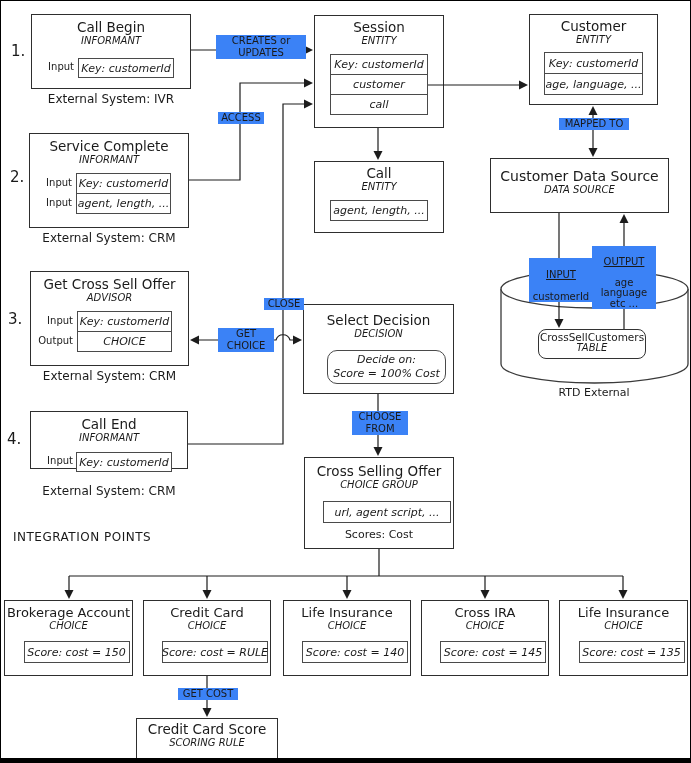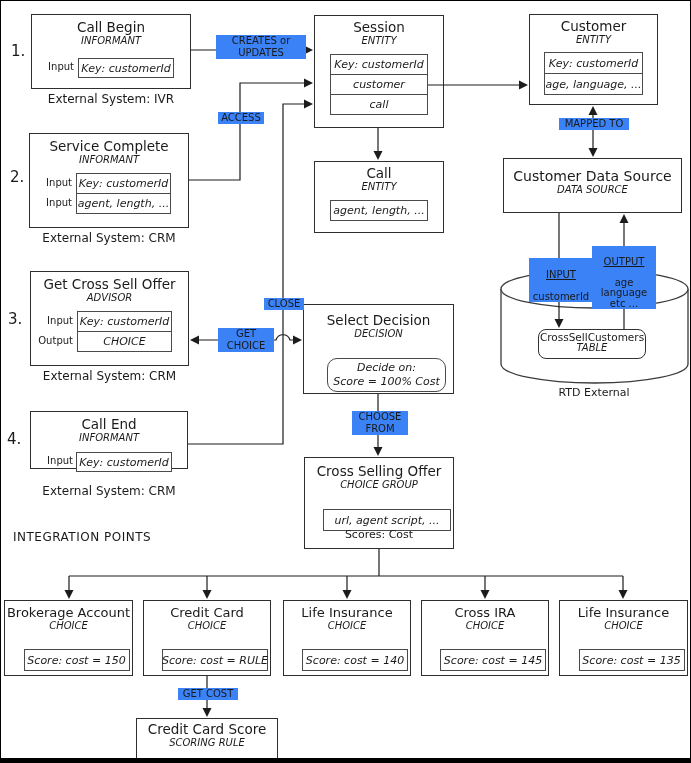--- a/index.html
+++ b/index.html
@@ -6,21 +6,21 @@
   .canvas{position:relative;width:691px;height:763px;background:#fff;border:1px solid #000;
           box-sizing:border-box;font-family:"DejaVu Sans",sans-serif;color:#1a1a1a;overflow:hidden;}
   .bottombar{position:absolute;left:0;bottom:0;width:100%;height:4px;background:#000;z-index:4;}
   .node{position:absolute;background:#fff;border:1.5px solid #2e2e2e;box-sizing:border-box;
         text-align:center;z-index:1;}
   .title{font-size:13.5px;margin-top:4px;white-space:nowrap;}
   .sub{font-size:10px;font-style:italic;}
   .cell{border:1px solid #4a4a4a;background:#fff;box-sizing:border-box;font-size:11px;font-style:italic;
         display:flex;align-items:center;justify-content:center;white-space:nowrap;}
   .abscell{position:absolute;}
-  .centered{position:absolute;left:16px;right:0;margin:8px auto;}
+  .centered{position:absolute;left:16px;right:0;margin:0 auto;}
   .iolabel{position:absolute;font-size:10px;text-align:right;}
   .stack{position:absolute;left:0;right:0;margin:0 auto;}
   .stack .cell{position:relative;width:100%;}
   .stack .cell + .cell{margin-top:-1px;}
   .rounded{border-radius:10px;flex-direction:column;line-height:14px;}
   .scorestext{position:absolute;top:70px;left:0;width:100%;font-size:11px;}
   .lbl{position:absolute;font-size:10px;line-height:12px;text-align:center;background:#3b82f6;
        white-space:pre-line;z-index:3;padding:0 1px;}
   .u{text-decoration:underline;}
   .num{position:absolute;font-size:15px;z-index:3;}
@@ -158,21 +158,21 @@
 
   <div class="node" style="left:528px;top:13px;width:129px;height:91px">
     <div class="title" style="margin-top:3px">Customer</div>
     <div class="sub">ENTITY</div>
     <div class="stack" style="top:37px;width:99px">
       <div class="cell" style="height:22px">Key: customerId</div>
       <div class="cell" style="height:22px">age, language, ...</div>
     </div>
   </div>
 
-  <div class="node" style="left:502px;top:157px;width:179px;height:55px">
+  <div class="node" style="left:489px;top:157px;width:179px;height:55px">
     <div class="title" style="margin-top:9px;font-size:14px">Customer Data Source</div>
     <div class="sub">DATA SOURCE</div>
   </div>
 
   <div class="node toplayer" style="left:537px;top:328px;width:108px;height:30px;border:1px solid #333;border-radius:8px">
     <div class="tbl-title">CrossSellCustomers</div>
     <div class="sub" style="margin-top:-2px">TABLE</div>
   </div>
   <div class="ext" style="left:543px;top:385px;width:100px;font-size:11px">RTD External</div>
 

